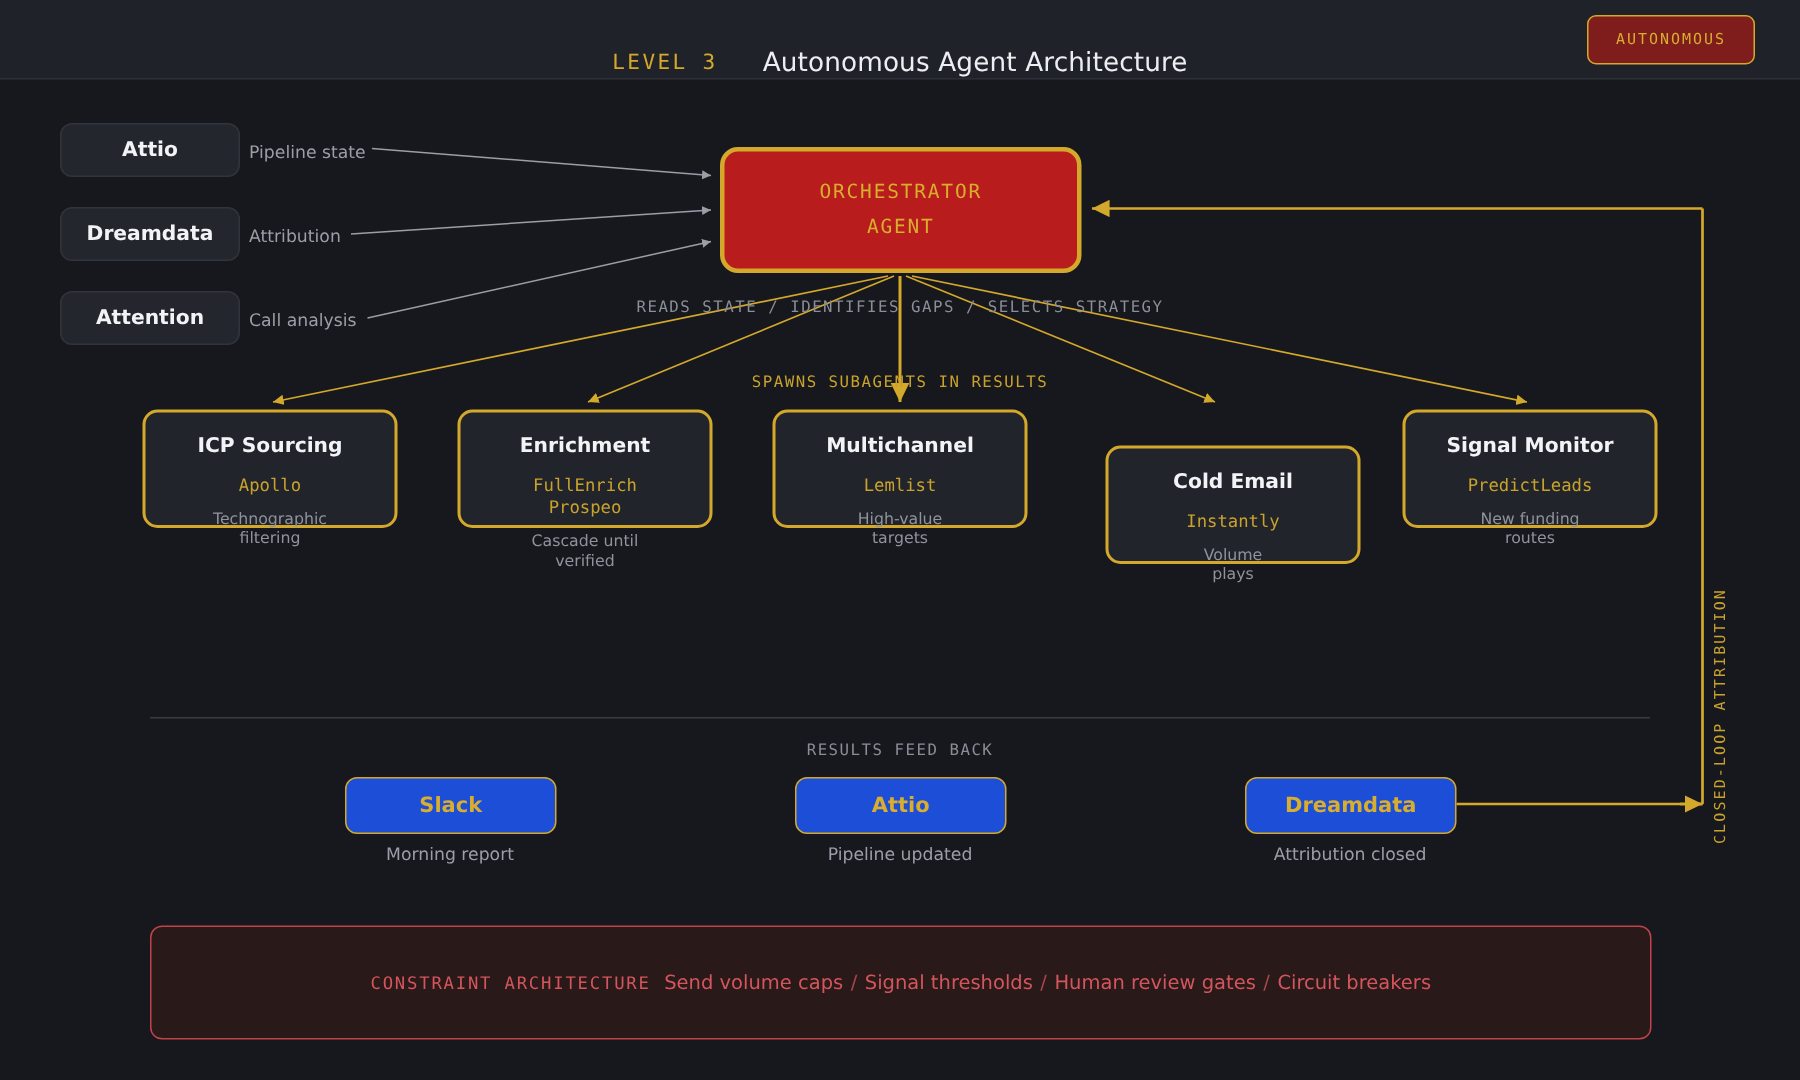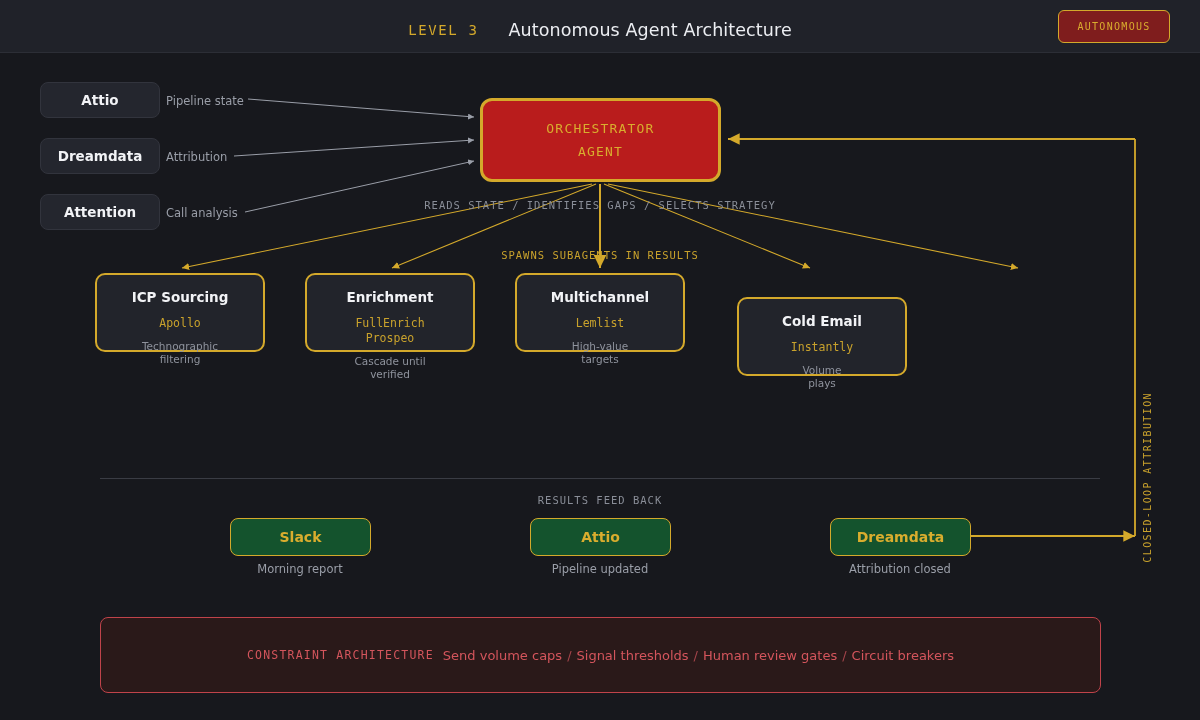--- a/index.html
+++ b/index.html
@@ -11,21 +11,21 @@
   }
   #stage { position: relative; width: 1200px; height: 720px; background: #17181d; }
 
   
   .header {
     position: absolute; left: 0; top: 0; width: 1200px; height: 53px;
     background: #202229;
     border-bottom: 1px solid #2c2e36;
   }
   .header-center {
-    position: absolute; left: 0; top: 4px; width: 1200px; height: 52px;
+    position: absolute; left: 0; top: 16px; width: 1200px; height: 52px;
     display: flex; align-items: center; justify-content: center; gap: 30px;
   }
   .level-tag {
     font-family: "DejaVu Sans Mono", monospace;
     font-size: 14px; letter-spacing: 1.6px; color: #d4a92b; font-weight: 400;
   }
   .page-title {
     font-family: "DejaVu Sans", sans-serif;
     font-size: 17.5px; color: #eceef2; font-weight: 400; letter-spacing: .1px;
   }
@@ -103,21 +103,21 @@
 
   
   .divider {
     position: absolute; left: 100px; top: 478px; width: 1000px; height: 1px;
     background: #3a3c44;
   }
 
   
   .out-node {
     position: absolute; width: 141px; height: 38px;
-    background: #14532d; border: 1px solid #d4a92b; border-radius: 8px;
+    background: #1d4ed8; border: 1px solid #d4a92b; border-radius: 8px;
     display: flex; align-items: center; justify-content: center;
   }
   .out-node span {
     font-family: "DejaVu Sans", sans-serif; font-size: 14px; font-weight: bold; color: #d9ad2e;
   }
   .out-caption {
     position: absolute; width: 200px; text-align: center;
     font-family: "DejaVu Sans", sans-serif; font-size: 11.5px; color: #9a9ea8;
   }
 
@@ -253,20 +253,30 @@
     <div class="card-title">Cold Email</div>
     <div class="card-tools">
         <div>Instantly</div>
       </div>
     <div class="card-desc">
         <div>Volume</div>
         <div>plays</div>
       </div>
   </div>
 
+  <div class="card" style="left:935px; top:273px;">
+    <div class="card-title">Signal Monitor</div>
+    <div class="card-tools">
+        <div>PredictLeads</div>
+      </div>
+    <div class="card-desc">
+        <div>New funding</div>
+        <div>routes</div>
+      </div>
+  </div>
 
   <div class="divider"></div>
   <div class="mid-label gray" style="top:494px;">RESULTS FEED BACK</div>
 
   <div class="out-node" style="left:230px; top:518px;">
     <span>Slack</span>
   </div>
   <div class="out-caption" style="left:200px; top:562px;">Morning report</div>
 
   <div class="out-node" style="left:530px; top:518px;">

